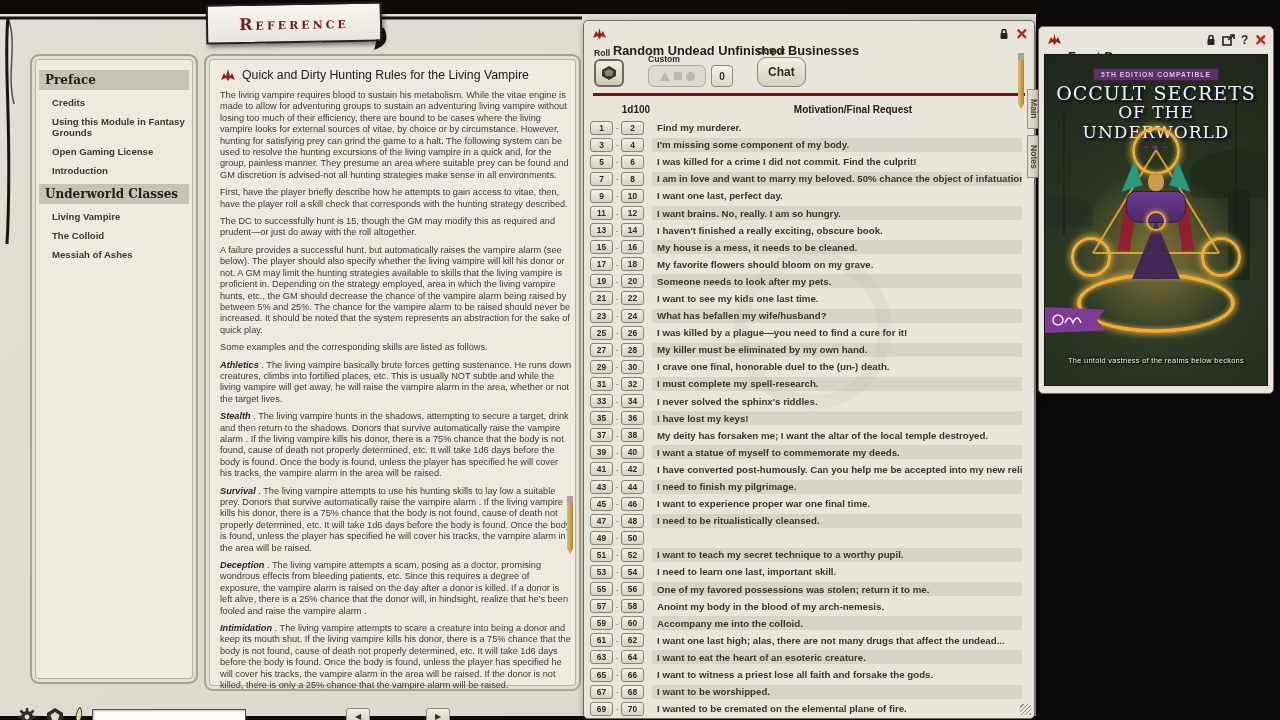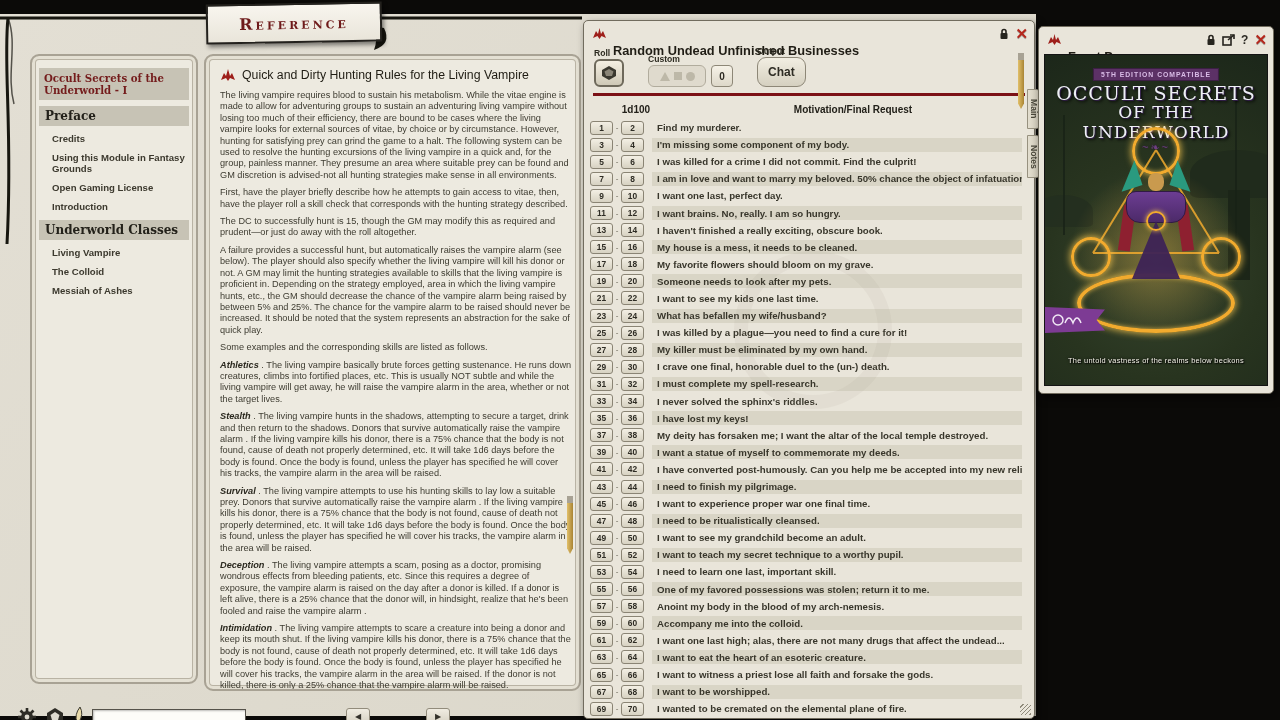--- a/index.html
+++ b/index.html
@@ -108,21 +108,20 @@
     <path d="M8,4 C18,30 6,60 14,90" stroke="#17160f" stroke-width="1.5" fill="none" opacity=".7"></path>
     <path d="M250,2 l18,-10 14,8 16,-9 10,11 z" fill="#17160f"></path>
     <path d="M360,10 q22,4 14,26 q18,-6 10,-22" fill="#17160f"></path>
   </svg>
 
   <div class="banner">
     <span class="txt">Reference</span>
   </div>
 
   <div class="panel" id="sidebar">
-    <div class="side-title">Occult Secrets of the Underworld - I</div>
     <div>
 
         <div>
           <div class="side-hdr">Preface</div>
           <div>
 
               <div class="side-item">Credits</div>
 
               <div class="side-item">Using this Module in Fantasy Grounds</div>
 
@@ -430,21 +429,20 @@
         <div class="dice-box">47</div>
         <div class="dash">-</div>
         <div class="dice-box">48</div>
         <div class="t-text">I need to be ritualistically cleansed.</div>
       </div>
 
       <div class="t-row">
         <div class="dice-box">49</div>
         <div class="dash">-</div>
         <div class="dice-box">50</div>
-        <div class="t-text">I want to see my grandchild become an adult.</div>
       </div>
 
       <div class="t-row">
         <div class="dice-box">51</div>
         <div class="dash">-</div>
         <div class="dice-box">52</div>
         <div class="t-text">I want to teach my secret technique to a worthy pupil.</div>
       </div>
 
       <div class="t-row">

